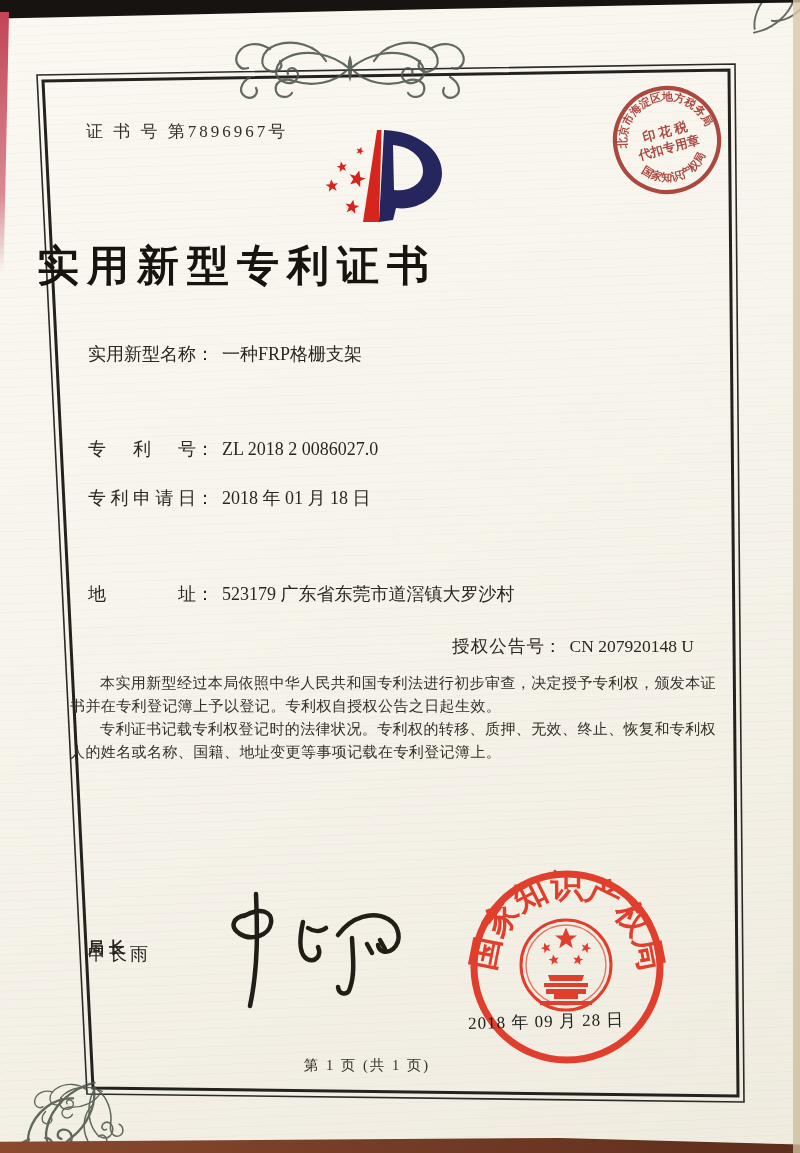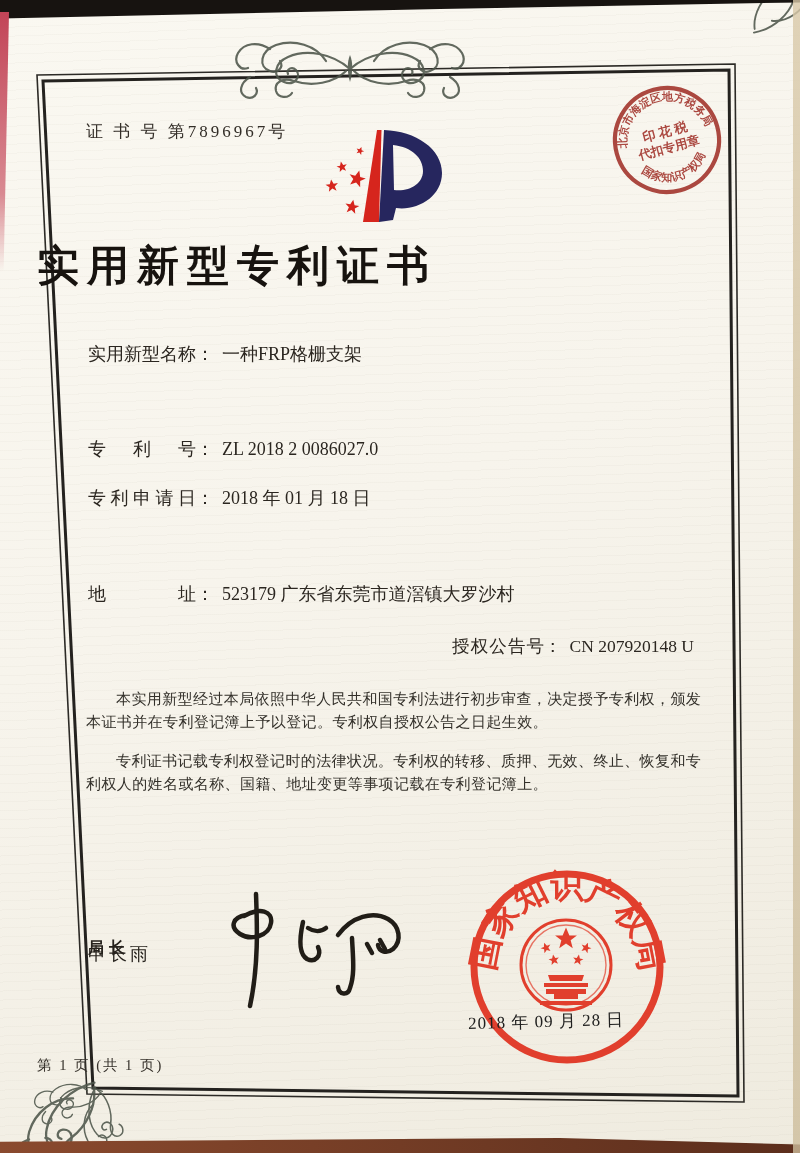--- a/index.html
+++ b/index.html
@@ -26,26 +26,26 @@
          letter-spacing:8px;color:#17130f;}
   .frow{position:absolute;left:88px;font-size:18px;white-space:nowrap;color:#2b2620;}
   .flabel{display:inline-block;width:108px;text-align:justify;text-align-last:justify;vertical-align:bottom;}
   .colon{display:inline-block;margin-right:8px;}
   .frow.r2{top:389px}.frow.r3{top:437px}.frow.r1{top:342px}.frow.r4{top:486px}
   .frow.r5{top:534px}.frow.r6{top:582px}.frow.r7{top:634px}
   .grant{position:absolute;left:452px;top:634px;font-size:17.5px;white-space:nowrap;color:#2b2620;}
   .grant .flabel{width:92px;}
 
   .paras{left:70px;top:672px;width:652px;font-size:15px;line-height:23px;letter-spacing:.4px;color:#33302a;}
-  .paras p{margin:16px;text-indent:2em;}
+  .paras p{margin:0;text-indent:2em;}
 
   .role{left:88px;top:938px;font-size:16px;letter-spacing:5px;color:#26221d;font-weight:bold;}
   .dname{left:88px;top:942px;font-size:18px;letter-spacing:3px;color:#26221d;}
 
-  .footer{left:37px;top:1056px;width:660px;font-size:14.5px;letter-spacing:2px;color:#35302a;}
+  .footer{left:37px;top:1056px;width:660px;text-align:center;font-size:14.5px;letter-spacing:2px;color:#35302a;}
 
   .sealdate{left:468px;top:1010px;font-size:17px;letter-spacing:1px;color:#20201f;
             transform:rotate(-1.5deg);white-space:nowrap;}
 
   svg{display:block;}
   .orn{stroke:#4e564b;stroke-width:2.2;fill:none;stroke-linecap:round;opacity:.88;}
 </style>
 </head>
 <body>
 

